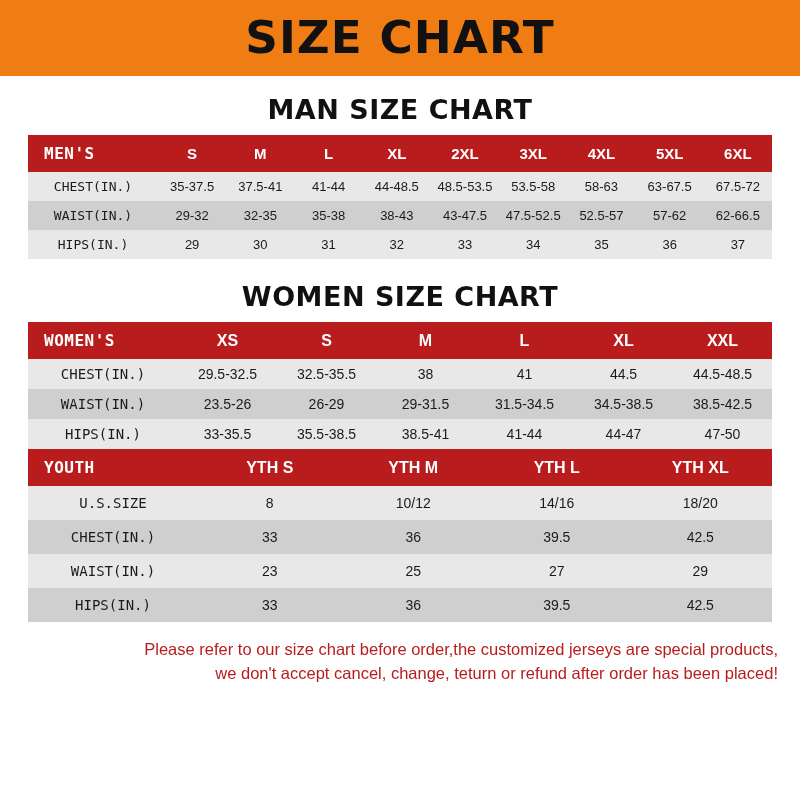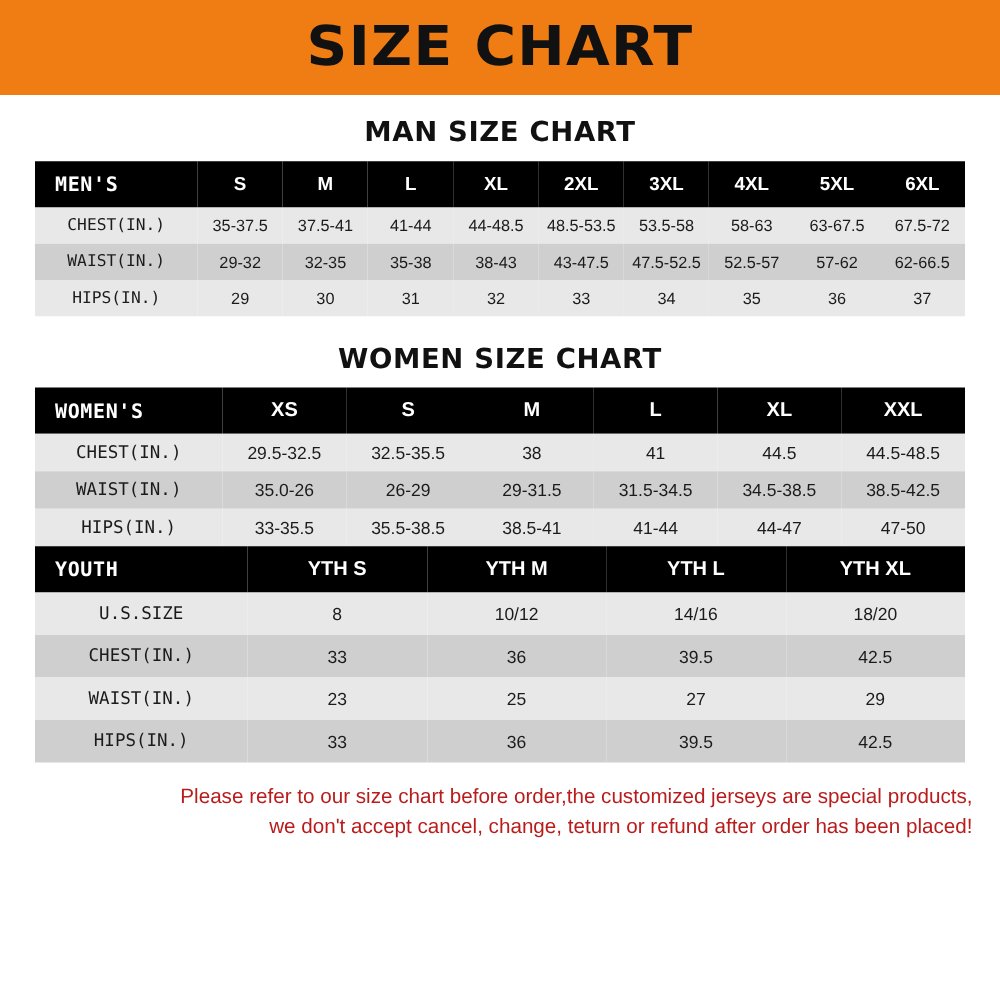--- a/index.html
+++ b/index.html
@@ -40,39 +40,39 @@
     color: #111111;
     line-height: 1;
     transform: scaleX(1.03);
   }
   
   .section { padding: 0 28px; }
   .section-title {
     text-align: center;
     font-family: "DejaVu Sans", sans-serif;
     font-weight: bold;
-    font-size: 22px;
+    font-size: 27px;
     color: #111;
     letter-spacing: 0.5px;
   }
   .man-title   { margin: 18px 0 10px; }
   .women-title { margin: 22px 0 10px; }
   .youth-title { margin: 26px 0 10px; }
 
   table {
     width: 100%;
     border-collapse: collapse;
     table-layout: fixed;
   }
   th, td {
     text-align: center;
     font-family: "Liberation Sans", sans-serif;
   }
   
-  thead tr { background: #000000; }
+  thead tr { background: #b91c1c; }
   thead th {
     color: #ffffff;
     font-size: 15px;
     font-weight: bold;
     padding: 9px 2px;
   }
   thead th.rowlabel {
     text-align: left;
     padding-left: 16px;
     font-family: "DejaVu Sans Mono", monospace;
@@ -227,21 +227,21 @@
           <td class="rowlabel">CHEST(IN.)</td>
           <td>29.5-32.5</td>
           <td>32.5-35.5</td>
           <td>38</td>
           <td>41</td>
           <td>44.5</td>
           <td>44.5-48.5</td>
         </tr>
         <tr class="dark">
           <td class="rowlabel">WAIST(IN.)</td>
-          <td>35.0-26</td>
+          <td>23.5-26</td>
           <td>26-29</td>
           <td>29-31.5</td>
           <td>31.5-34.5</td>
           <td>34.5-38.5</td>
           <td>38.5-42.5</td>
         </tr>
         <tr class="light">
           <td class="rowlabel">HIPS(IN.)</td>
           <td>33-35.5</td>
           <td>35.5-38.5</td>

